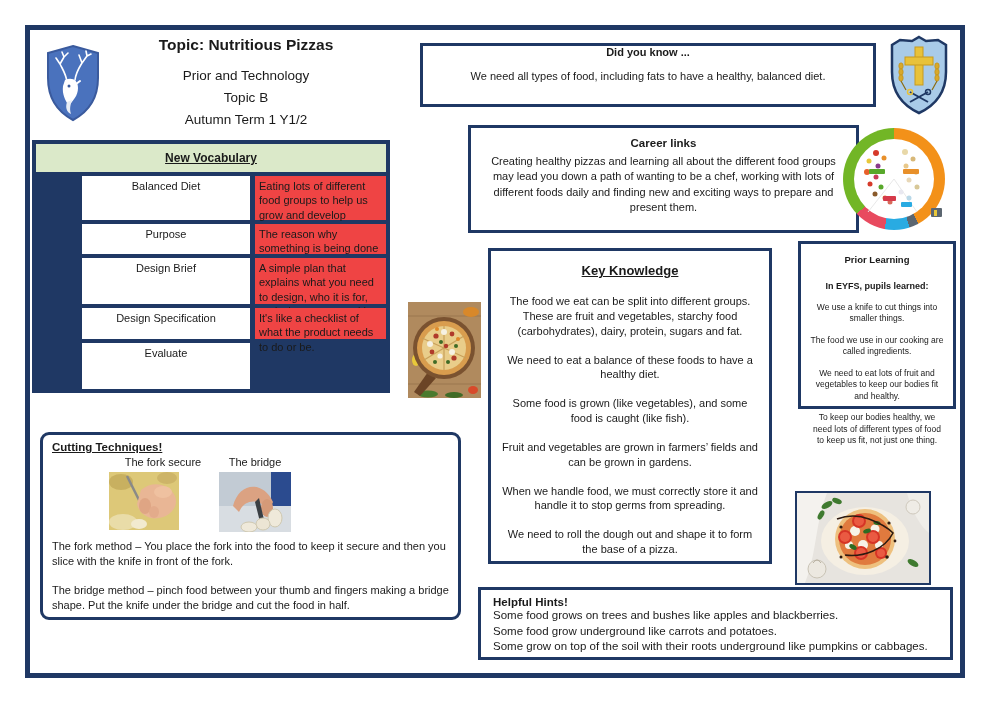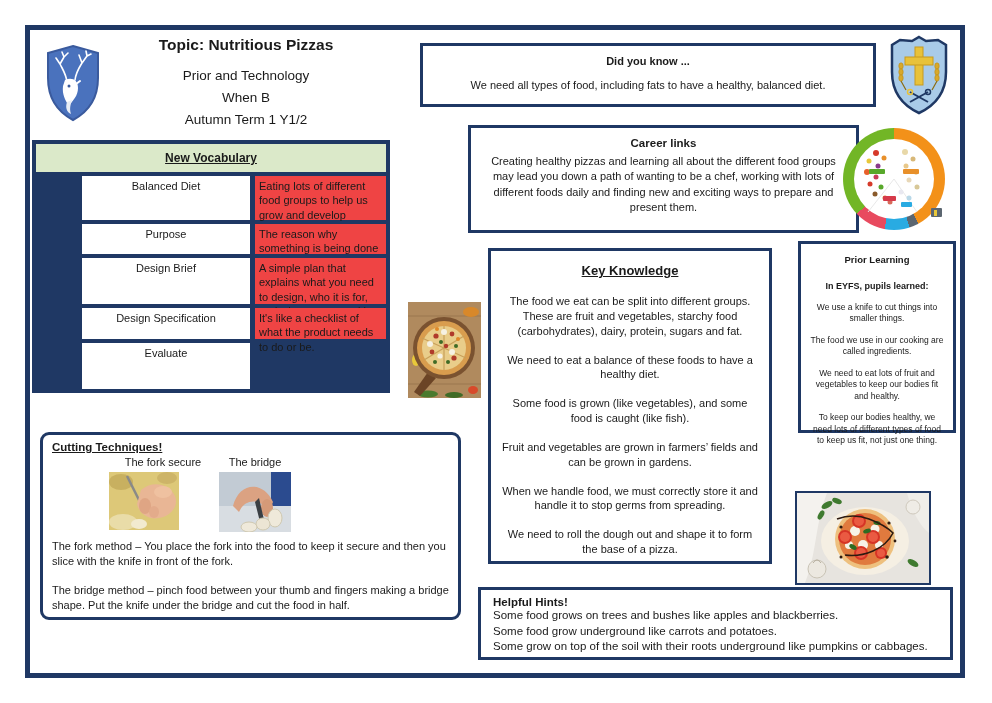--- a/index.html
+++ b/index.html
@@ -20,36 +20,36 @@
          display:flex;flex-direction:column;gap:4px;box-sizing:border-box;}
   .vocab-header{height:28px;background:#dbe9c9;display:flex;align-items:center;justify-content:center;
                 font-size:12px;font-weight:bold;text-decoration:underline;}
   .vrow{display:flex;gap:5px;}
   .vterm{flex:0 0 168px;background:#fff;text-align:center;padding-top:4px;font-size:11px;box-sizing:border-box;margin-left:46px;}
   .vdef{flex:1;background:#ef4444;text-align:left;font-size:11px;line-height:1.3;
         padding:3px 4px;box-sizing:border-box;}
   .h44{height:44px}.h30{height:30px}.h46{height:46px}.h31{height:31px}
 
   
-  .dyk{left:420px;top:43px;width:456px;height:64px;text-align:center;padding-top:9px;}
+  .dyk{left:420px;top:43px;width:456px;height:64px;text-align:center;}
   .dyk-title{font-size:11px;font-weight:bold;margin-bottom:12px;}
   .dyk-body{font-size:11px;}
 
   
   .career{left:468px;top:125px;width:391px;height:108px;padding:9px 13px;text-align:center;}
   .career-title{font-size:11.5px;font-weight:bold;margin-bottom:5px;}
   .career-body{font-size:11px;line-height:1.4;}
 
   
   .kk{left:488px;top:248px;width:284px;height:316px;text-align:center;padding:12px 10px;}
   .kk-title{font-size:13px;font-weight:bold;text-decoration:underline;margin-bottom:16px;}
   .kk p{font-size:11px;line-height:1.35;margin:0 0 14px 0;}
 
   
-  .prior{left:798px;top:241px;width:158px;height:192px;text-align:center;padding:10px 8px;}
+  .prior{left:798px;top:241px;width:158px;height:168px;text-align:center;padding:10px 8px;}
   .prior-title{font-size:9.5px;font-weight:bold;margin-bottom:16px;}
   .prior-sub{font-size:9px;font-weight:bold;margin-bottom:11px;}
   .prior p{font-size:8.5px;line-height:1.35;margin:0 0 10px 0;}
 
   
   .cut{left:40px;top:432px;width:421px;height:188px;border-radius:9px;}
   .cut-title{position:absolute;left:9px;top:6px;font-size:11.5px;font-weight:bold;text-decoration:underline;}
   .cut-label1{position:absolute;left:62px;top:21px;width:116px;text-align:center;font-size:11px;}
   .cut-label2{position:absolute;left:172px;top:21px;width:80px;text-align:center;font-size:11px;}
   .cut-photo1{position:absolute;left:66px;top:37px;width:70px;height:58px;}
@@ -89,21 +89,21 @@
       <path d="M20 36 C27 33 33 36 33 44 C33 52 28 56 24 62 C20 56 17 50 18 42 Z" fill="#ffffff"></path>
       <path d="M22 58 C20 64 22 68 26 70 C24 64 26 60 27 56 Z" fill="#e8edf5"></path>
       <circle cx="24" cy="42" r="1.5" fill="#3a5a9d"></circle>
       <path d="M31 40 L35 37" stroke="#ffffff" stroke-width="2" stroke-linecap="round"></path>
     </svg>
   </div>
 
   <div class="abs titles">
     <div class="topic-title">Topic: Nutritious Pizzas</div>
     <div class="sub">Prior and Technology</div>
-    <div class="sub">When B</div>
+    <div class="sub">Topic B</div>
     <div class="sub">Autumn Term 1 Y1/2</div>
   </div>
 
   <div class="abs vocab">
     <div class="vocab-header">New Vocabulary</div>
     <div class="vrow h44">
       <div class="vterm">Balanced Diet</div>
       <div class="vdef">Eating lots of different food groups to help us grow and develop healthily.</div>
     </div>
     <div class="vrow h30">

